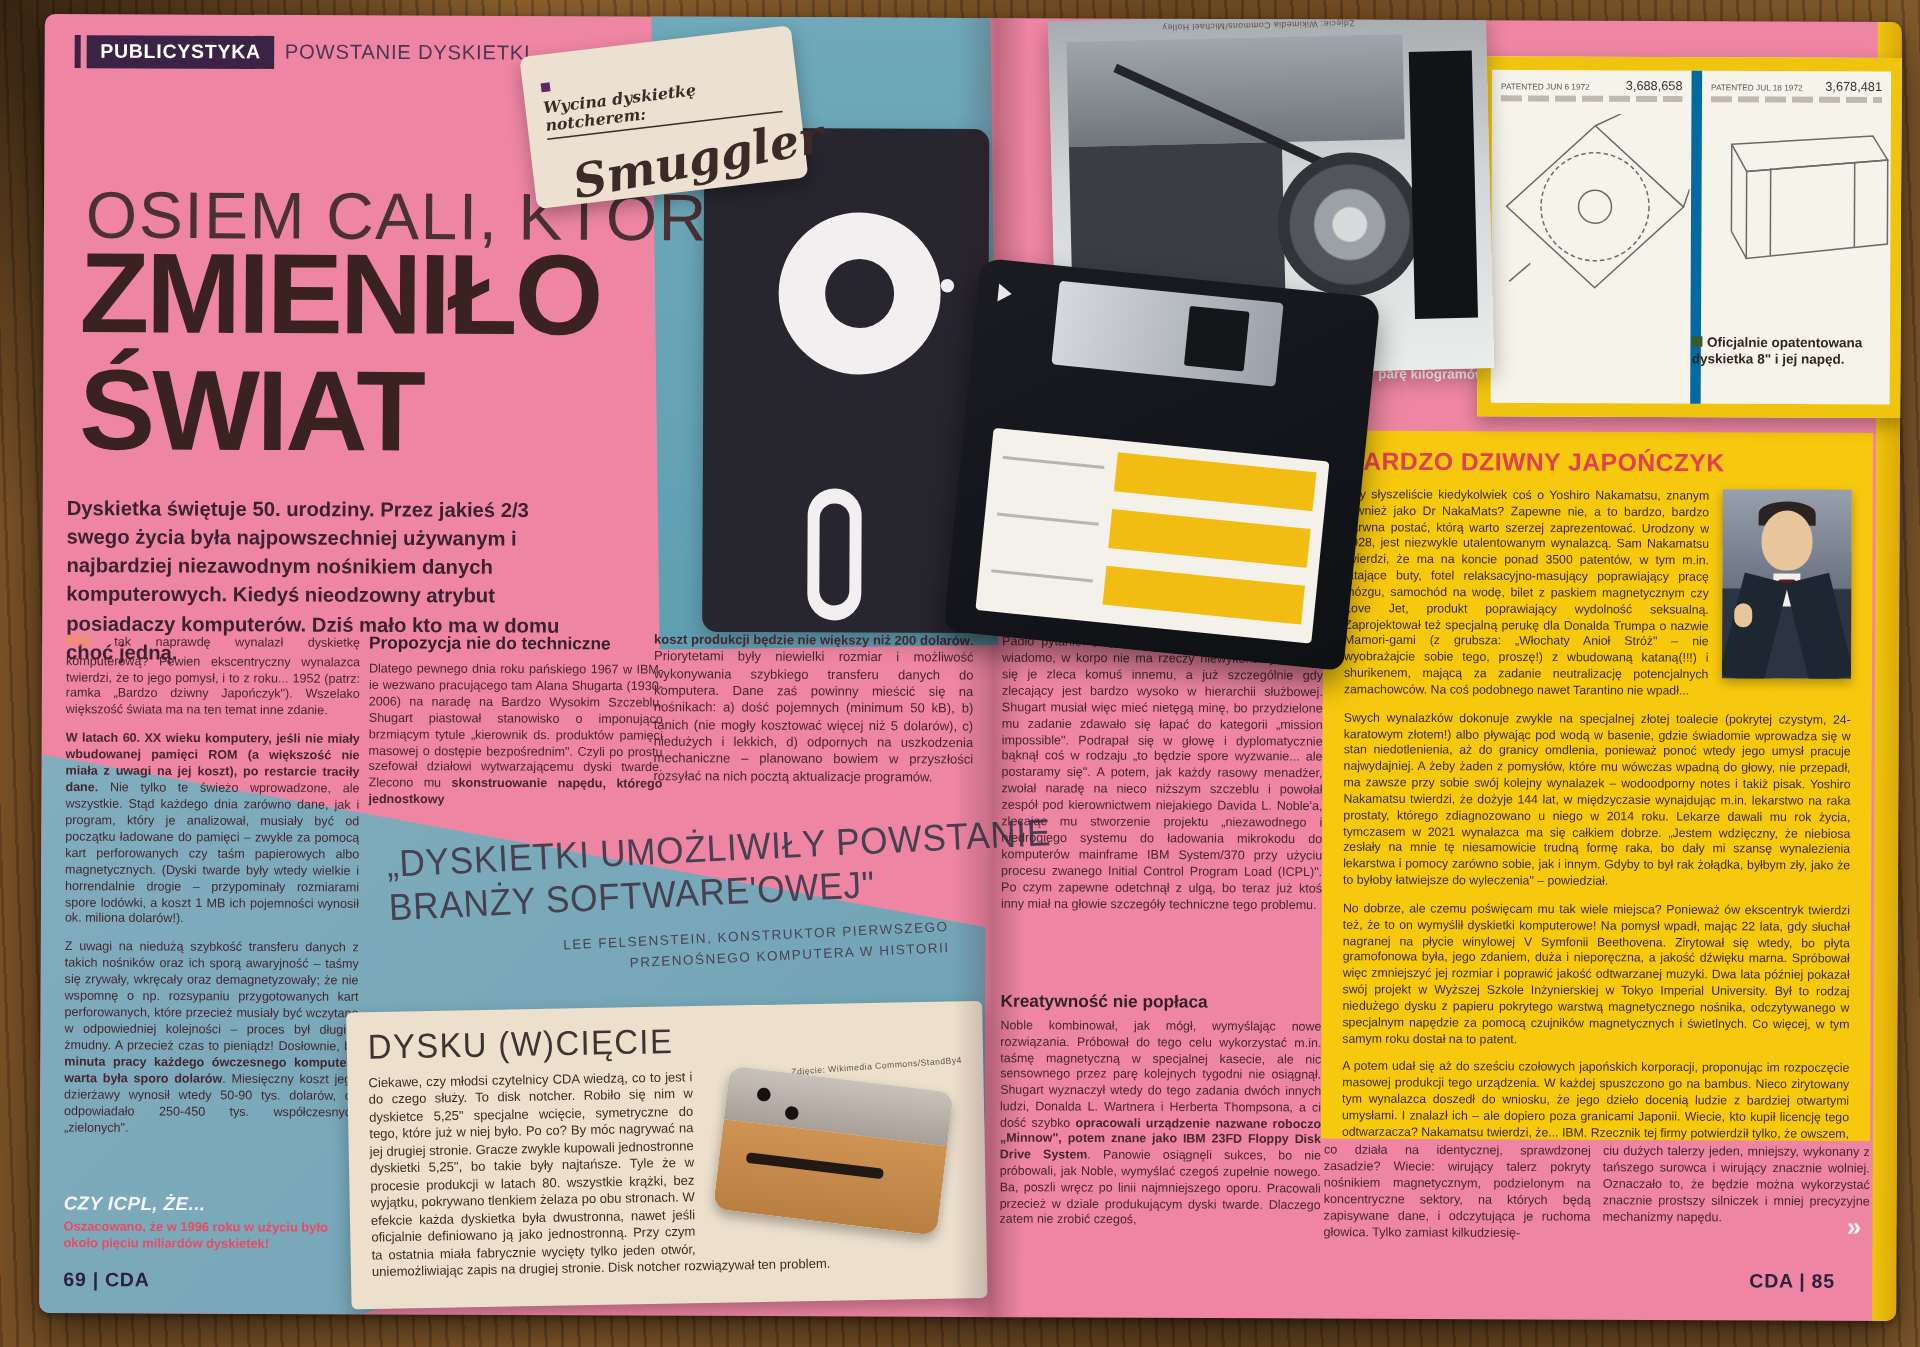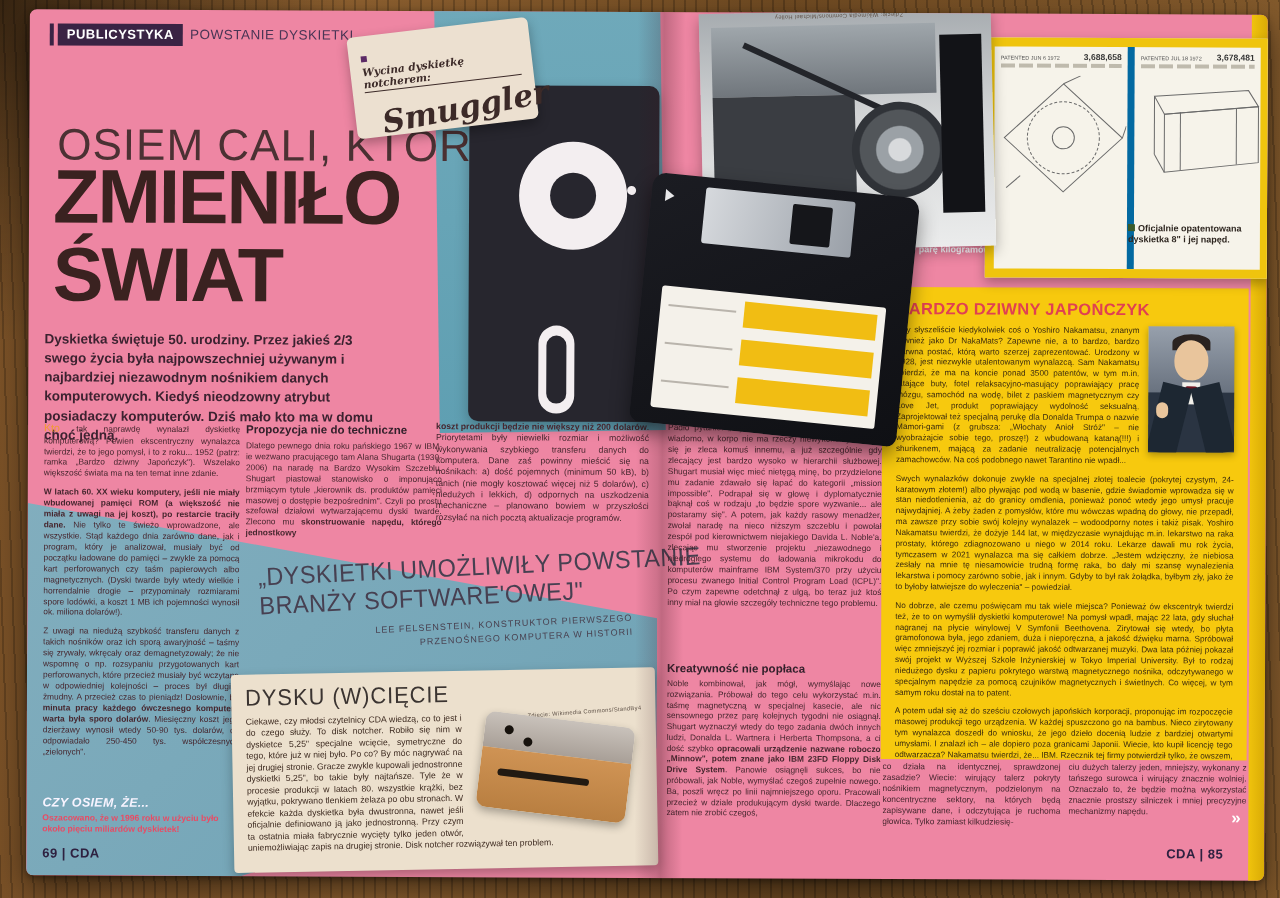--- a/index.html
+++ b/index.html
@@ -84,21 +84,21 @@
   .dp-credit { position:absolute; left:76px; top:2px; transform:rotate(180deg); }
   .cap-white { font-size:9px; font-weight:bold; color:#fdfbff; line-height:1.28; }
   .cap-dark { font-size:9px; font-weight:bold; color:#2e2620; line-height:1.25; }
   .bullet { display:inline-block; width:7px; height:7px; background:#6a2a7a; margin-right:3px; }
   .patent { left:956px; top:24px; width:284px; height:240px; background:#f6f3ea; border:9px solid #efc40e;
     box-shadow:0 5px 12px rgba(0,0,0,.3); z-index:4; display:flex; }
   .pat-col { width:50%; height:100%; position:relative; padding:5px 6px; }
   .pat-col + .pat-col { border-left:7px solid #0369a1; }
   .pat-head { display:flex; justify-content:space-between; align-items:baseline; }
   .pat-head .ph { font-size:5.5px; color:#555; }
-  .pat-head .pn { font-size:8.5px; font-weight:bold; color:#333; }
+  .pat-head .pn { font-size:8.5px; font-weight:normal; color:#333; }
   .pat-sub { height:4px; margin-top:2px; background:repeating-linear-gradient(90deg,#9a9484 0 14px, transparent 14px 18px); opacity:.6; }
   .pat-caption { position:absolute; right:4px; bottom:24px; width:128px; }
   .yellowbox { left:854px; top:274px; width:366px; height:472px; background:#f7c90e; padding:12px 14px; overflow:hidden; z-index:3; }
   .yb-title { font-size:16.5px; font-weight:bold; letter-spacing:.3px; color:#e04052; margin-bottom:7px; }
   .yb-p { font-size:8.2px; line-height:1.32; color:#3b2b0e; text-align:justify; margin-bottom:8px; }
   .nak-photo { float:right; width:86px; height:126px; margin:0 0 6px 9px; position:relative; overflow:hidden;
     background:linear-gradient(180deg,#97a0ac 0%,#6a7380 52%,#2a3442 53%); box-shadow:0 3px 7px rgba(0,0,0,.3); }
   .nak-face { position:absolute; left:26px; top:14px; width:34px; height:40px; border-radius:50% 50% 46% 46%; background:#e9c59c; }
   .nak-hair { position:absolute; left:24px; top:8px; width:38px; height:16px; border-radius:50% 50% 0 0; background:#2b2320; }
   .nak-shirt { position:absolute; left:34px; top:56px; width:18px; height:22px; background:#f2f0ea; }
@@ -146,21 +146,21 @@
       </div>
   </div>
 
   <div class="abs bodycol txt" style="left:16px; top:412px; width:196px; height:372px;">
     <p><span class="lead-word">Kto</span><span> tak naprawdę wynalazł dyskietkę komputerową? Pewien ekscentryczny wynalazca twierdzi, że to jego pomysł, i to z roku... 1952 (patrz: ramka „Bardzo dziwny Japończyk"). Wszelako większość świata ma na ten temat inne zdanie.</span></p>
     <p><b>W latach 60. XX wieku komputery, jeśli nie miały wbudowanej pamięci ROM (a większość nie miała z uwagi na jej koszt), po restarcie traciły dane.</b><span> Nie tylko te świeżo wprowadzone, ale wszystkie. Stąd każdego dnia zarówno dane, jak i program, który je analizował, musiały być od początku ładowane do pamięci – zwykle za pomocą kart perforowanych czy taśm papierowych albo magnetycznych. (Dyski twarde były wtedy wielkie i horrendalnie drogie – przypominały rozmiarami spore lodówki, a koszt 1 MB ich pojemności wynosił ok. miliona dolarów!).</span></p>
     <p><span>Z uwagi na niedużą szybkość transferu danych z takich nośników oraz ich sporą awaryjność – taśmy się zrywały, wkręcały oraz demagnetyzowały; że nie wspomnę o np. rozsypaniu przygotowanych kart perforowanych, które przecież musiały być wczytane w odpowiedniej kolejności – proces był długi i żmudny. A przecież czas to pieniądz! Dosłownie, bo </span><b>minuta pracy każdego ówczesnego komputera warta była sporo dolarów</b><span>. Miesięczny koszt jego dzierżawy wynosił wtedy 50-90 tys. dolarów, co odpowiadało 250-450 tys. współczesnych „zielonych".</span></p>
   </div>
 
   <div class="abs" style="left:16px; top:786px; width:200px;">
-    <div class="dyk-title">CZY OSIEM, ŻE...</div>
+    <div class="dyk-title">CZY ICPL, ŻE...</div>
     <div class="dyk-text">Oszacowano, że w 1996 roku w użyciu było około pięciu miliardów dyskietek!</div>
   </div>
   <div class="abs col-rule"></div>
   <div class="abs pagenum" style="left:16px; top:836px;">69 | CDA</div>
 
   <div class="abs bodycol txt" style="left:218px; top:412px; width:196px; height:150px;">
     <div class="colhead">Propozycja nie do techniczne</div>
     <p><span>Dlatego pewnego dnia roku pańskiego 1967 w IBM-ie wezwano pracującego tam Alana Shugarta (1930-2006) na naradę na Bardzo Wysokim Szczeblu. Shugart piastował stanowisko o imponująco brzmiącym tytule „kierownik ds. produktów pamięci masowej o dostępie bezpośrednim". Czyli po prostu szefował działowi wytwarzającemu dyski twarde. Zlecono mu </span><b>skonstruowanie napędu, którego jednostkowy</b></p>
   </div>
 

